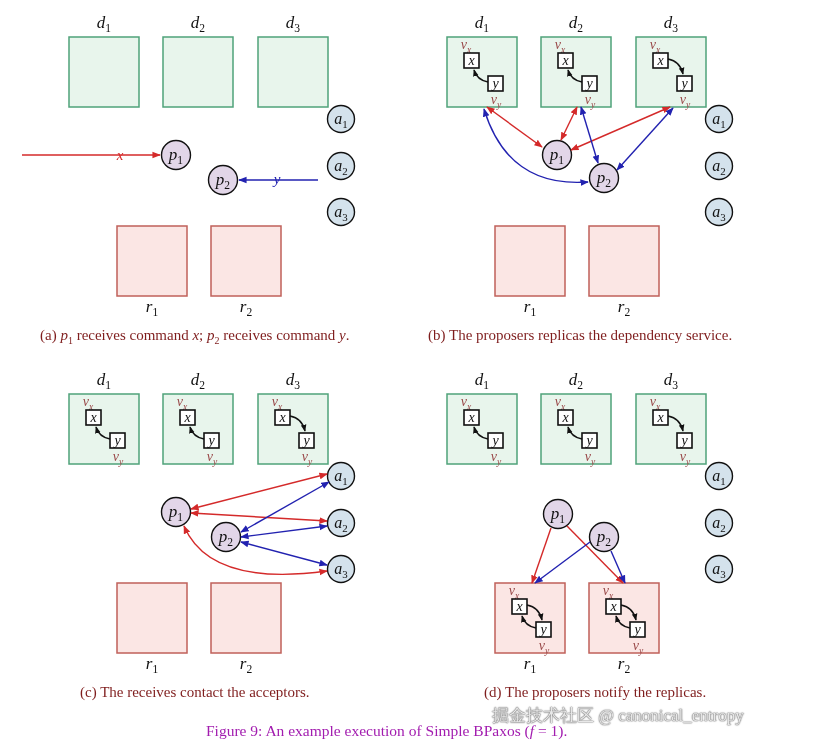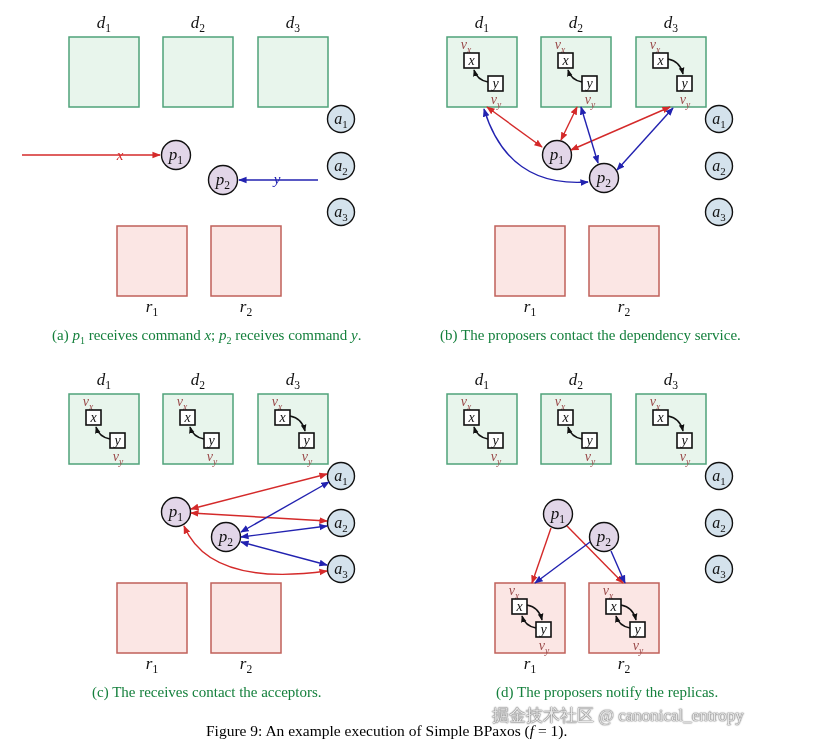--- a/index.html
+++ b/index.html
@@ -1,21 +1,21 @@
 <!DOCTYPE html>
 <html><head>
   <meta charset="utf-8">
   <style>
     html, body { margin: 0; padding: 0; background: #ffffff; }
     body { width: 838px; height: 746px; position: relative; overflow: hidden;
            font-family: "Liberation Serif", "DejaVu Serif", serif; }
     svg#fig { position: absolute; left: 0; top: 0; }
-    .caption { position: absolute; font-size: 15px; color: #15803d; white-space: nowrap; margin-left: 12px; }
+    .caption { position: absolute; font-size: 15px; color: #7f1d1d; white-space: nowrap; }
     .caption i { font-style: italic; }
-    .figcap { position: absolute; font-size: 15.5px; color: #000000; white-space: nowrap; }
+    .figcap { position: absolute; font-size: 15.5px; color: #a21caf; white-space: nowrap; }
     .watermark { position: absolute; font-family: Liberation Serif, serif; font-size: 17px;
                  color: rgba(255,255,255,0.85); white-space: nowrap;
                  text-shadow: 0 0 1px #666, 0 0 1px #666, 0 0 2px #888; }
   </style>
 </head>
 <body>
 
 <svg id="fig" width="838" height="746" xmlns="http://www.w3.org/2000/svg">
   <defs>
     <marker id="mk-red" viewBox="0 0 10 10" refX="9" refY="5" markerWidth="6" markerHeight="6" orient="auto-start-reverse">
@@ -295,21 +295,21 @@
         <path d="M189,169 L245,226" fill="none" stroke="#d42a2a" stroke-width="1.4" marker-end="url(#mk-red)"></path>
         <path d="M212,185 L157,226" fill="none" stroke="#2222b0" stroke-width="1.4" marker-end="url(#mk-blue)"></path>
         <path d="M233,194 L247,226" fill="none" stroke="#2222b0" stroke-width="1.4" marker-end="url(#mk-blue)"></path>
       </g>
     </g>
 </svg>
 
 <div class="caption" style="left:40px; top:327px;">
   <span>(a) </span><i>p</i><sub style="font-size:10px">1</sub><span> receives command </span><i>x</i><span>; </span><i>p</i><sub style="font-size:10px">2</sub><span> receives command </span><i>y</i><span>.</span>
 </div>
-<div class="caption" style="left:428px; top:327px;">(b) The proposers contact the dependency service.</div>
+<div class="caption" style="left:428px; top:327px;">(b) The proposers replicas the dependency service.</div>
 <div class="caption" style="left:80px; top:684px;">(c) The receives contact the acceptors.</div>
 <div class="caption" style="left:484px; top:684px;">(d) The proposers notify the replicas.</div>
 
 <div class="watermark" style="left:492px; top:704px;">掘金技术社区 @ canonical_entropy</div>
 
 <div class="figcap" style="left:206px; top:722px;">
   <span>Figure 9: An example execution of Simple BPaxos (</span><i>f</i><span> = 1).</span>
 </div>
 
 </body></html>

